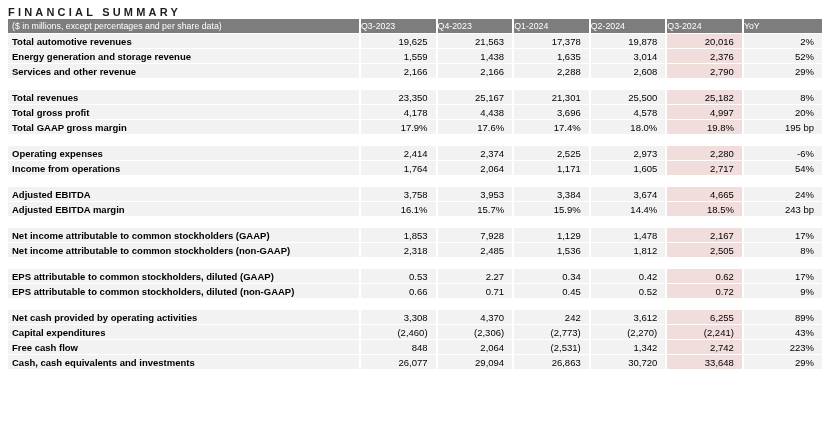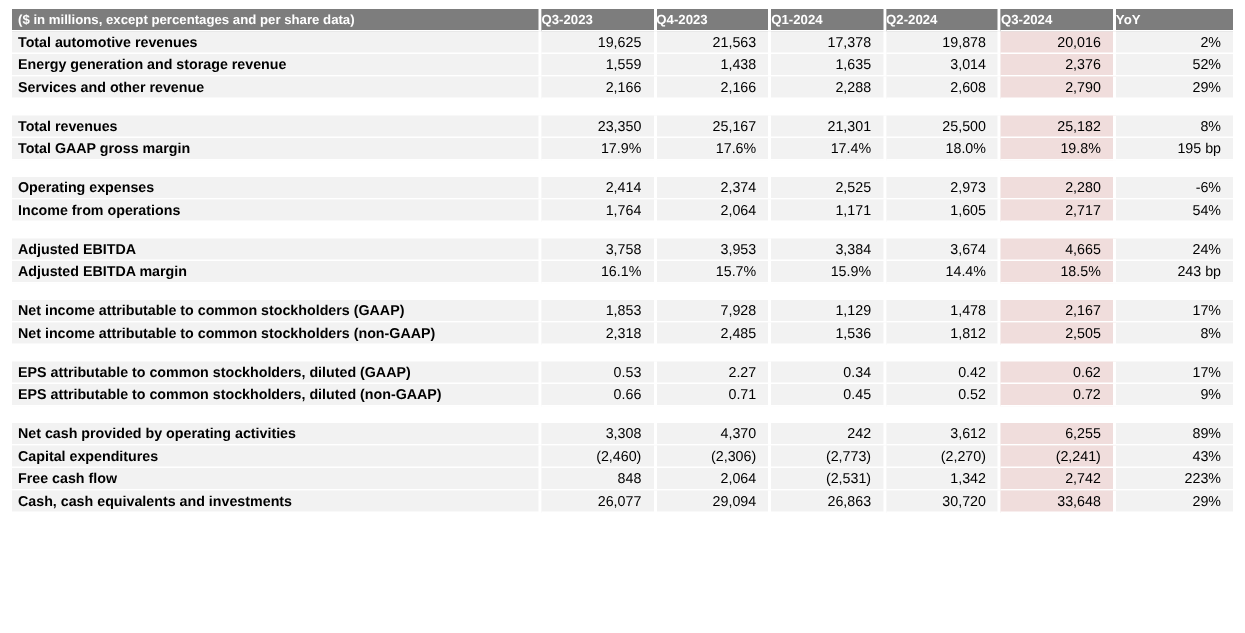--- a/index.html
+++ b/index.html
@@ -45,39 +45,40 @@
     vertical-align:middle;
     border-bottom:1px solid #ffffff;
     border-right:2px solid #ffffff;
     white-space:nowrap;
     overflow:hidden;
   }
   th:last-child,td:last-child{border-right:none;}
   thead th{
     background:var(--header-bg);
     color:var(--header-text);
-    font-weight:bold;
+    font-weight:normal;
     font-size:8.8px;
   }
   thead th.h-label{text-align:left;padding-left:4px;}
   thead th.h-col{text-align:left;}
   tbody td{background:var(--row-bg);}
   tbody td.lbl{text-align:left;padding-left:4px;font-weight:bold;}
   tbody td.val{text-align:right;padding-right:8px;}
   tbody td.hl{background:var(--hl-bg);padding-left:36px;}
   tr.spacer td{
     background:#ffffff !important;
     height:11px;
     border:none;
   }
 </style>
 </head>
 <body>
 
 <div class="page">
+  <div class="title">FINANCIAL SUMMARY</div>
 
   <table class="fin">
     <colgroup>
       <col class="c-label">
       <col class="c-val">
         <col class="c-val">
         <col class="c-val">
         <col class="c-val">
         <col class="c-val">
       <col class="c-yoy">
@@ -129,20 +130,29 @@
         <tr>
           <td class="lbl">Total revenues</td>
           <td class="val">23,350</td>
           <td class="val">25,167</td>
           <td class="val">21,301</td>
           <td class="val">25,500</td>
           <td class="val hl">25,182</td>
           <td class="val">8%</td>
         </tr>
         <tr>
+          <td class="lbl">Total gross profit</td>
+          <td class="val">4,178</td>
+          <td class="val">4,438</td>
+          <td class="val">3,696</td>
+          <td class="val">4,578</td>
+          <td class="val hl">4,997</td>
+          <td class="val">20%</td>
+        </tr>
+        <tr>
           <td class="lbl">Total GAAP gross margin</td>
           <td class="val">17.9%</td>
           <td class="val">17.6%</td>
           <td class="val">17.4%</td>
           <td class="val">18.0%</td>
           <td class="val hl">19.8%</td>
           <td class="val">195 bp</td>
         </tr>
         <tr class="spacer">
           <td colspan="7"></td>

